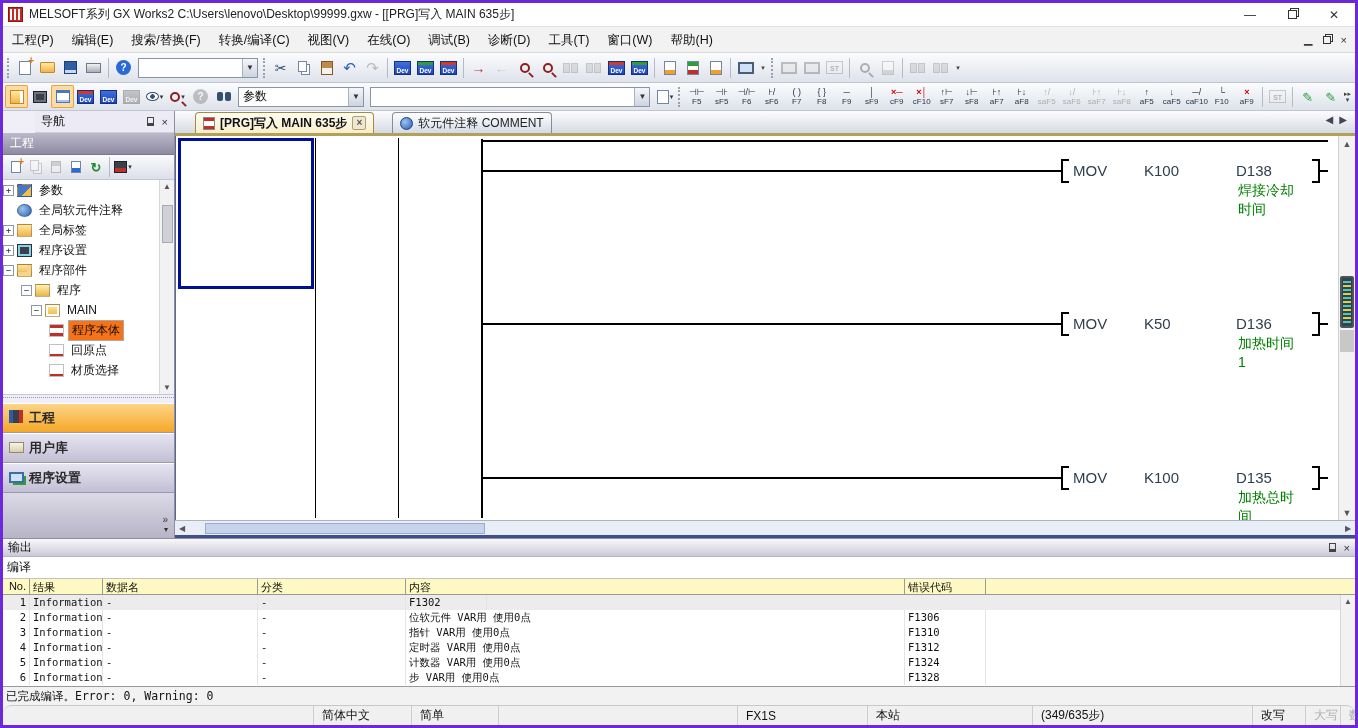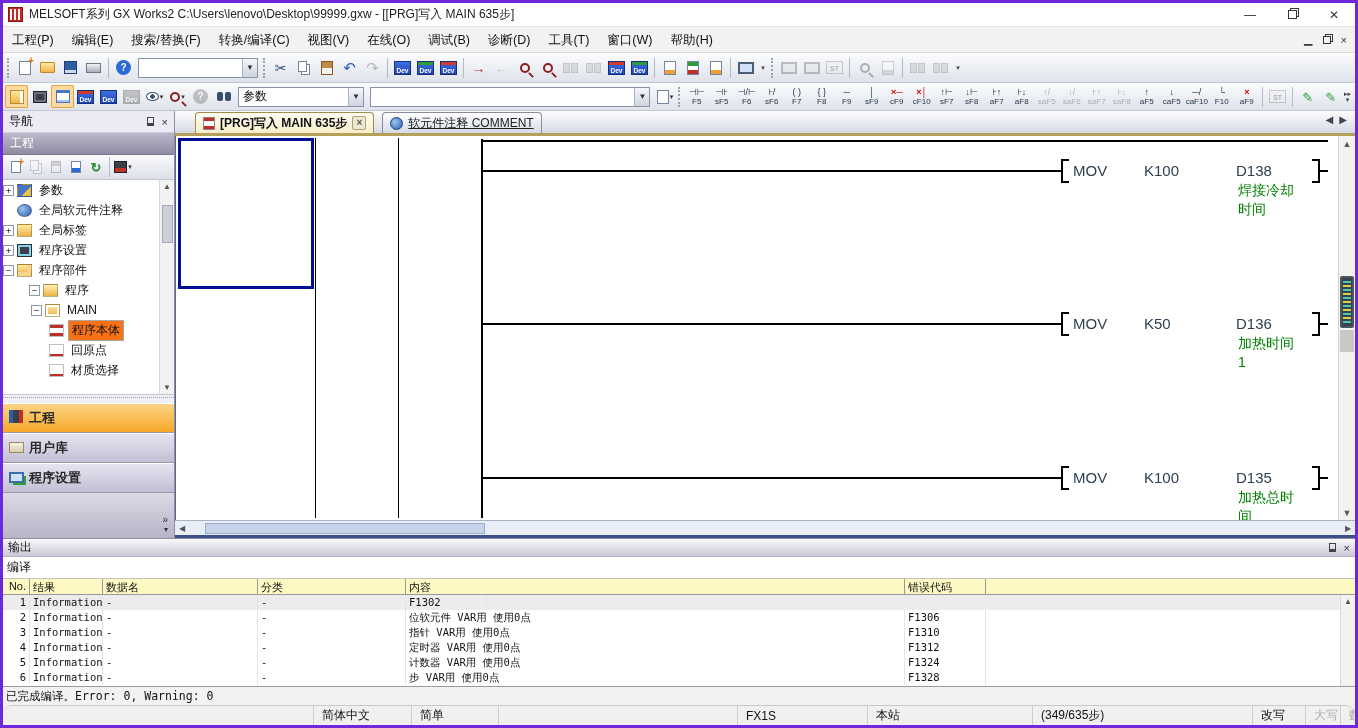--- a/index.html
+++ b/index.html
@@ -79,21 +79,21 @@
   
   .lb{width:25px;height:25px;display:inline-flex;flex:none;flex-direction:column;align-items:center;justify-content:center;border-radius:2px;}
   .lb .lb-g{font-size:9px;line-height:10px;color:#25354a;white-space:nowrap;}
   .lb .lb-k{font-size:8px;line-height:9px;color:#25354a;}
   .lb.red .lb-g{color:#c00;font-weight:bold;}
   .lb.disabled{opacity:.35;}
   
   .main{display:flex;height:427px;background:#b9b7c9;}
   .nav{width:172px;background:#f0eef6;display:flex;flex-direction:column;border-right:1px solid #8f8da2;}
   .nav-title{height:22px;display:flex;align-items:center;background:#eceaf4;border-bottom:1px solid #cfccde;
-             font-size:12px;padding:0 6px;}
+             font-size:12px;padding:0 6px;margin-left:32px;}
   .nav-title .sp{margin-left:auto;display:flex;gap:8px;align-items:center;}
   .pin{width:7px;height:9px;border:1px solid #444;border-bottom:3px solid #444;}
   .xg{font-size:11px;color:#333;line-height:10px;}
   .nav-sec{height:22px;background:linear-gradient(#bcb9ca,#8e8aa2);color:#fff;font-size:12px;
            display:flex;align-items:center;padding:0 7px;border-bottom:1px solid #7a7790;}
   .nav-tools{height:25px;display:flex;align-items:center;background:linear-gradient(#fafbfd,#dcdfe8);
              border-bottom:1px solid #c2c6d2;padding:0 3px;}
   .nti{width:20px;height:20px;display:inline-flex;align-items:center;justify-content:center;position:relative;}
   .s-refresh::before{content:"↻";font-size:13px;color:#1f8a2f;font-weight:bold;}
   .s-devsm{width:13px;height:12px;background:#3a3f4a;border:1px solid #1e2128;box-shadow:inset 0 -4px 0 #c03028;}
@@ -130,21 +130,21 @@
   .nb-conn{width:15px;height:11px;background:#cfe0f8;border:2px solid #3a6ea5;box-shadow:3px 3px 0 -1px #2f9e3a;}
   .nav-foot{flex:1;background:linear-gradient(#dcdae6,#b6b4c6);display:flex;justify-content:flex-end;align-items:flex-start;
             padding:4px 6px;font-size:10px;color:#333;flex-direction:column;align-items:flex-end;}
   
   .editor{flex:1;display:flex;flex-direction:column;background:#cfd3de;min-width:0;}
   .tabbar{height:25px;display:flex;align-items:flex-end;background:linear-gradient(#fdfdfe,#d6dae4);
           border-bottom:3px solid #b3a159;padding-left:20px;position:relative;}
   .tab{height:21px;display:flex;align-items:center;font-size:12px;padding:0 7px;gap:5px;
        border:1px solid #8a8a9a;border-bottom:none;border-radius:4px 4px 0 0;white-space:nowrap;}
   .tab.active{background:linear-gradient(#fffdf2,#f7eecb);font-weight:bold;border-color:#a08c48;z-index:2;}
-  .tab.inactive{background:linear-gradient(#ffffff,#d4dbe6);margin-left:8px;color:#222;text-decoration:underline;}
+  .tab.inactive{background:linear-gradient(#ffffff,#d4dbe6);margin-left:18px;color:#222;}
   .tab-ico-prg{width:12px;height:13px;background:#fff;border:1px solid #888;
                box-shadow:inset 0 -3px 0 #c03028,inset 0 3px 0 #c03028;}
   .tab-ico-com{width:13px;height:13px;border-radius:50%;background:radial-gradient(circle at 35% 35%,#9cc4f0,#2a5cb0);border:1px solid #1d4080;}
   .tab-close{width:14px;height:14px;border:1px solid #b0a070;background:#efe8d0;color:#555;
              font-size:10px;line-height:12px;text-align:center;border-radius:2px;}
   .tab-arrows{position:absolute;right:8px;top:3px;display:flex;gap:6px;font-size:10px;color:#445;}
   .canvas{position:relative;height:384px;background:#fff;border-left:1px solid #5a6a8a;overflow:hidden;
           font-family:"Liberation Sans",sans-serif;}
   .vline{position:absolute;width:1px;background:#000;}
   .hline{position:absolute;height:1px;background:#000;}
@@ -591,21 +591,21 @@
         <div class="trow">
           <span class="exp exp-p"></span>
           <span class="ti ti-screen"></span>
           <span class="tlabel">程序设置</span>
         </div>
         <div class="trow">
           <span class="exp exp-m"></span>
           <span class="ti ti-pou"></span>
           <span class="tlabel">程序部件</span>
         </div>
-        <div class="trow" style="padding-left:26px">
+        <div class="trow" style="padding-left:18px">
           <span class="exp exp-m"></span>
           <span class="ti ti-prog2"></span>
           <span class="tlabel">程序</span>
         </div>
         <div class="trow" style="padding-left:28px">
           <span class="exp exp-m"></span>
           <span class="ti ti-main"></span>
           <span class="tlabel">MAIN</span>
         </div>
         <div class="trow sel" style="padding-left:46px">

